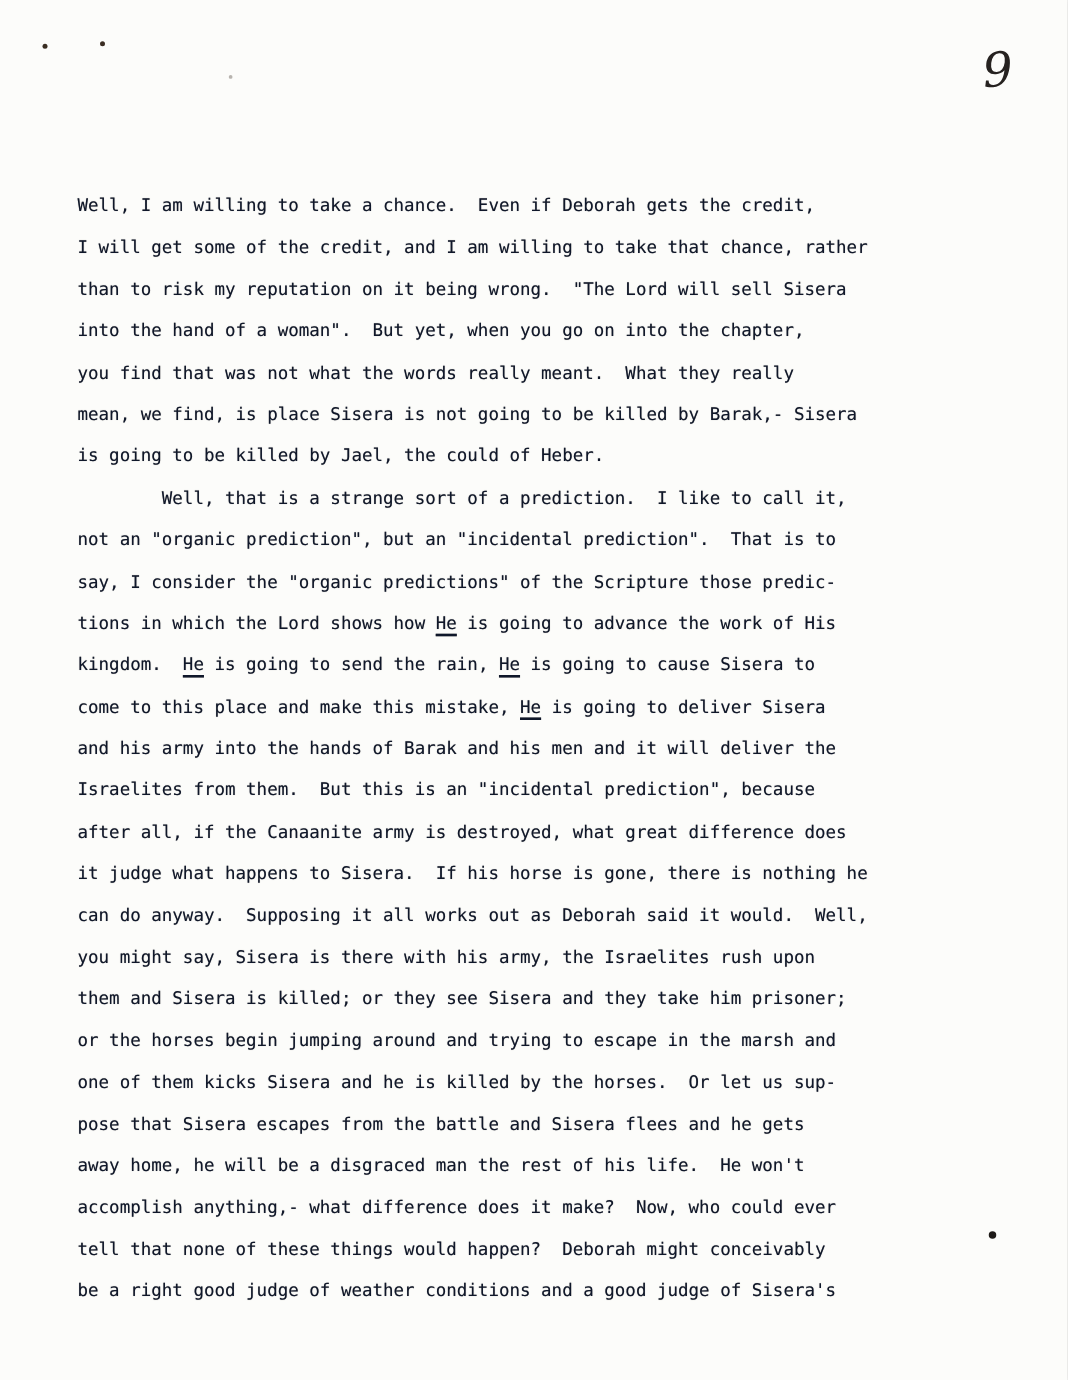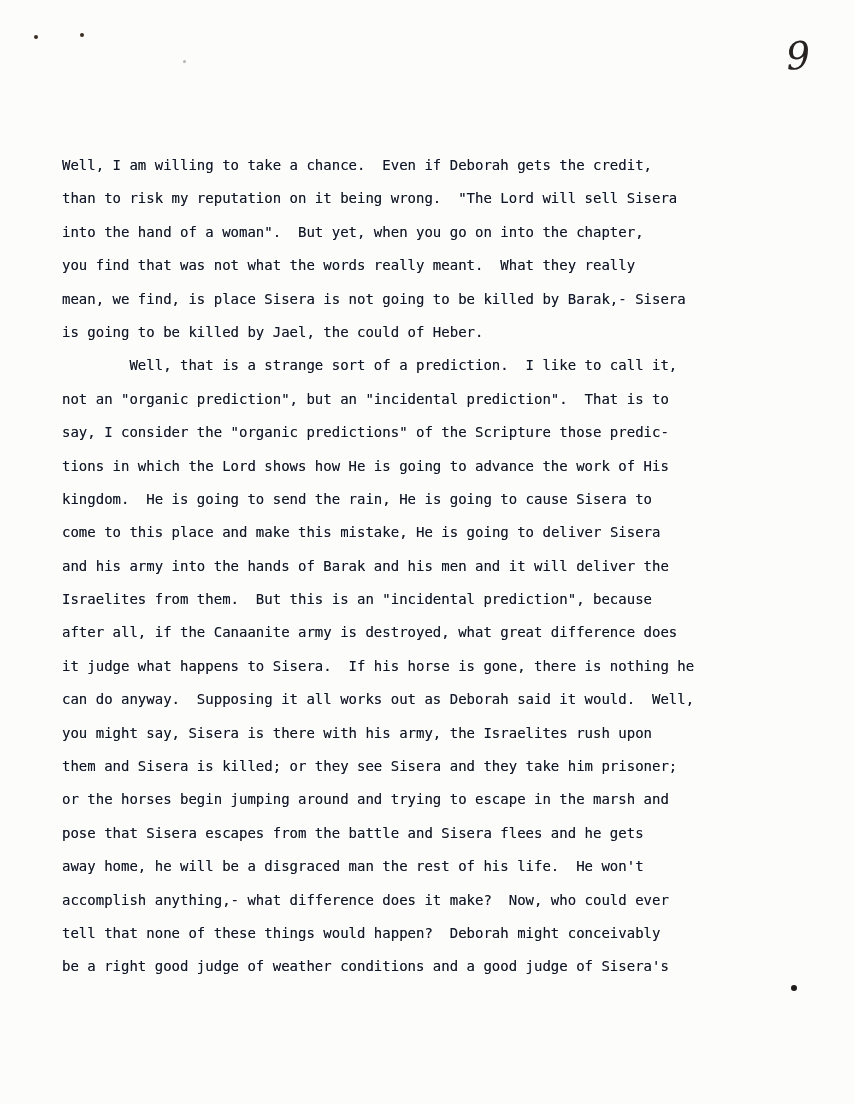--- a/index.html
+++ b/index.html
@@ -36,20 +36,21 @@
     font-size: 14px;
     line-height: 33.4px;
     color: #0f172a;
     text-shadow: 0 0 0.6px rgba(45, 40, 34, 0.55);
   }
   .line {
     white-space: pre;
     height: 33.4px;
   }
   .u {
+    text-decoration: underline;
     text-underline-offset: 4px;
     text-decoration-thickness: 1.5px;
   }
   .ink-speck {
     position: absolute;
     background: #3a2d22;
     border-radius: 50%;
   }
   .speck-1 { left: 34px;  top: 35px; width: 4px; height: 4px; }
   .speck-2 { left: 80px;  top: 33px; width: 4px; height: 4px; }
@@ -69,39 +70,41 @@
 
 <div class="page">
   <span class="ink-speck speck-1"></span>
   <span class="ink-speck speck-2"></span>
   <span class="ink-speck speck-3"></span>
 
   <div class="page-number">9</div>
 
   <div class="typescript-body">
       <div class="line"><span>Well, I am willing to take a chance.  Even if Deborah gets the credit,</span></div>
+      <div class="line"><span>I will get some of the credit, and I am willing to take that chance, rather</span></div>
       <div class="line"><span>than to risk my reputation on it being wrong.  "The Lord will sell Sisera</span></div>
       <div class="line"><span>into the hand of a woman".  But yet, when you go on into the chapter,</span></div>
       <div class="line"><span>you find that was not what the words really meant.  What they really</span></div>
       <div class="line"><span>mean, we find, is place Sisera is not going to be killed by Barak,- Sisera</span></div>
       <div class="line"><span>is going to be killed by Jael, the could of Heber.</span></div>
       <div class="line"><span>        Well, that is a strange sort of a prediction.  I like to call it,</span></div>
       <div class="line"><span>not an "organic prediction", but an "incidental prediction".  That is to</span></div>
       <div class="line"><span>say, I consider the "organic predictions" of the Scripture those predic-</span></div>
       <div class="line"><span>tions in which the Lord shows how </span><span class="u">He</span><span> is going to advance the work of His</span></div>
       <div class="line"><span>kingdom.  </span><span class="u">He</span><span> is going to send the rain, </span><span class="u">He</span><span> is going to cause Sisera to</span></div>
       <div class="line"><span>come to this place and make this mistake, </span><span class="u">He</span><span> is going to deliver Sisera</span></div>
       <div class="line"><span>and his army into the hands of Barak and his men and it will deliver the</span></div>
       <div class="line"><span>Israelites from them.  But this is an "incidental prediction", because</span></div>
       <div class="line"><span>after all, if the Canaanite army is destroyed, what great difference does</span></div>
       <div class="line"><span>it judge what happens to Sisera.  If his horse is gone, there is nothing he</span></div>
       <div class="line"><span>can do anyway.  Supposing it all works out as Deborah said it would.  Well,</span></div>
       <div class="line"><span>you might say, Sisera is there with his army, the Israelites rush upon</span></div>
       <div class="line"><span>them and Sisera is killed; or they see Sisera and they take him prisoner;</span></div>
       <div class="line"><span>or the horses begin jumping around and trying to escape in the marsh and</span></div>
+      <div class="line"><span>one of them kicks Sisera and he is killed by the horses.  Or let us sup-</span></div>
       <div class="line"><span>pose that Sisera escapes from the battle and Sisera flees and he gets</span></div>
       <div class="line"><span>away home, he will be a disgraced man the rest of his life.  He won't</span></div>
       <div class="line"><span>accomplish anything,- what difference does it make?  Now, who could ever</span></div>
       <div class="line"><span>tell that none of these things would happen?  Deborah might conceivably</span></div>
       <div class="line"><span>be a right good judge of weather conditions and a good judge of Sisera's</span></div>
     </div>
 
   <span class="stray-period"></span>
 </div>
 

